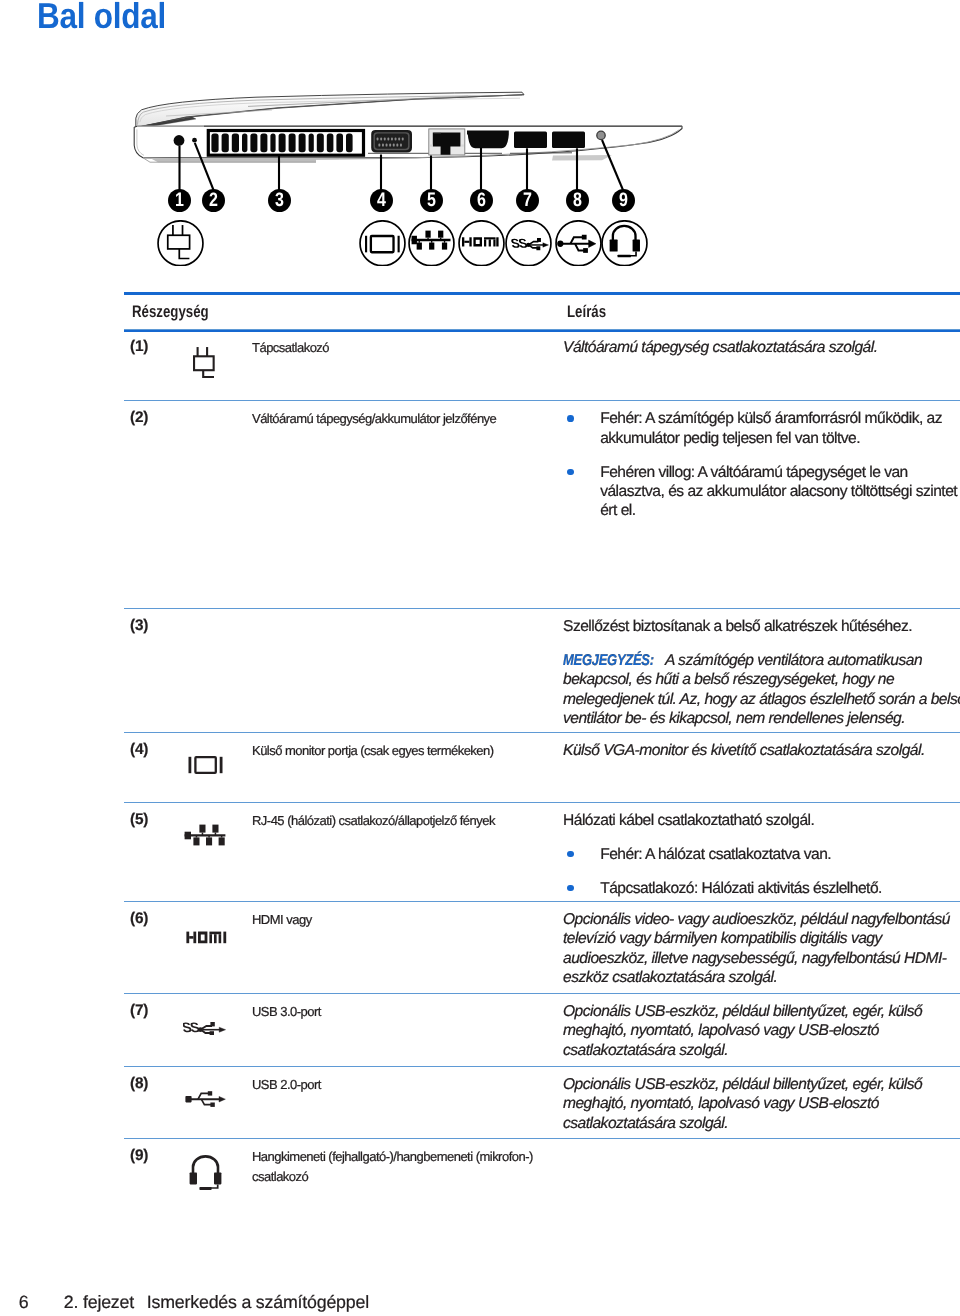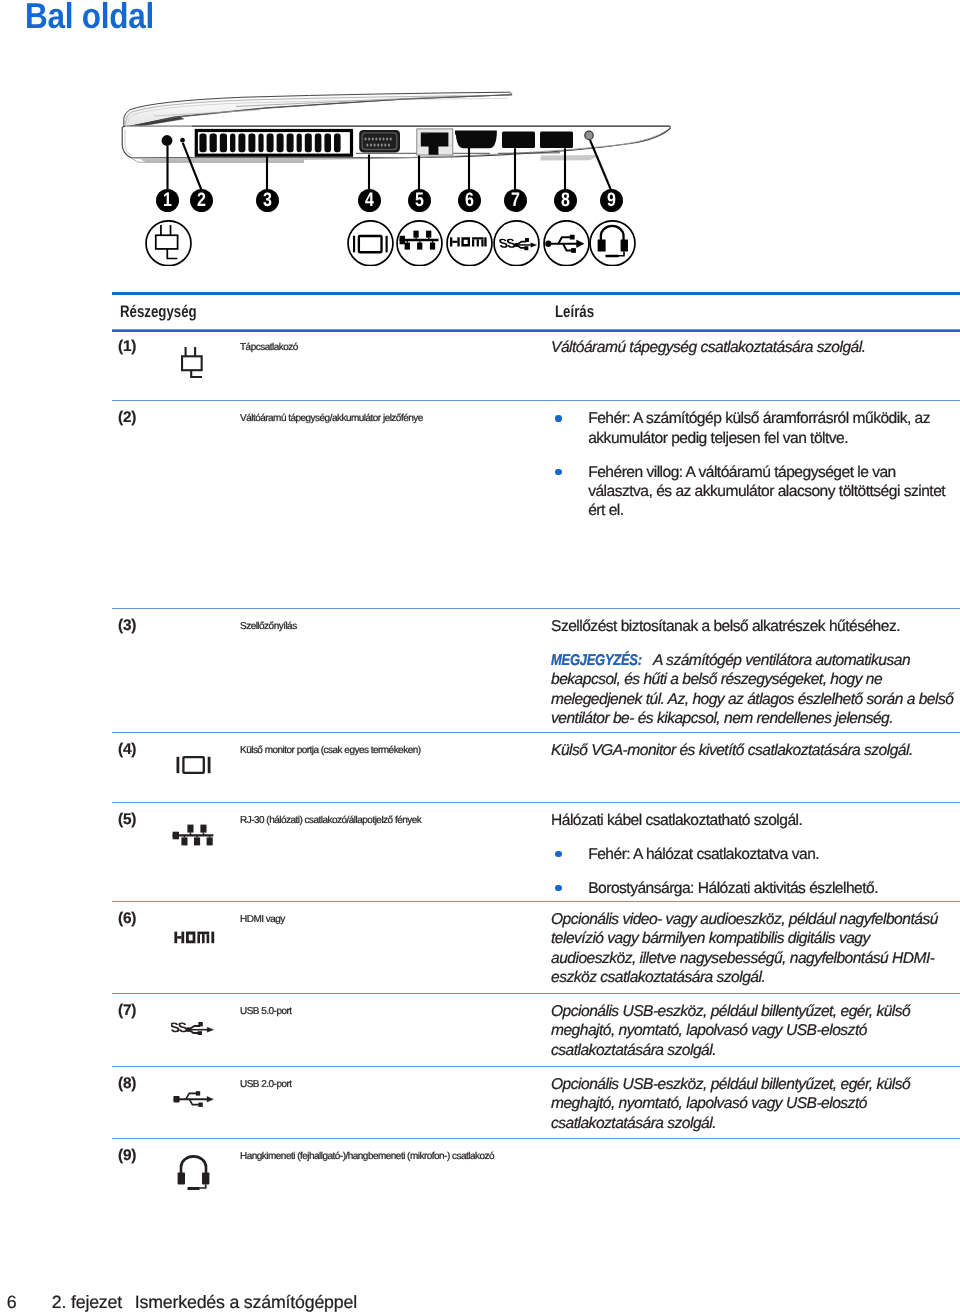--- a/index.html
+++ b/index.html
@@ -3,21 +3,21 @@
 <meta charset="utf-8">
 <title>Bal oldal</title>
 <style>
   html, body { margin:0; padding:0; }
   body {
     width:960px; height:1316px; background:#ffffff;
     font-family:"Liberation Sans", sans-serif;
     color:#231f20; position:relative; overflow:hidden;
     -webkit-font-smoothing:antialiased; text-rendering:geometricPrecision;
   }
-  .page { position:absolute; left:4px; top:0; width:876px; height:1316px; }
+  .page { position:absolute; left:16px; top:0; width:876px; height:1316px; }
 
   
   .page-title {
     position:absolute; left:21px; top:-4px;
     font-size:36px; font-weight:bold; color:#1568d0;
     letter-spacing:-0.3px; line-height:40px; white-space:nowrap;
     transform:scaleX(0.875); transform-origin:left top;
   }
 
   
@@ -49,21 +49,21 @@
   .hdr-comp { left:7.5px; }
   .hdr-desc { left:443.4px; }
 
   .trow { position:absolute; left:0; width:850px; }
   .sep  { position:absolute; left:0; top:0; width:850px; height:1.2px; background:#5f9ad5; }
 
   .c-num  { position:absolute; left:6px;   top:9px; font-size:15.4px; font-weight:bold;
             letter-spacing:-0.2px; -webkit-text-stroke:0.2px #231f20; }
   .c-icon { position:absolute; left:69px;  top:17px; }
   .c-name { position:absolute; left:128px; top:9px; width:307px;
-            font-size:10px; line-height:19.4px; letter-spacing:-0.52px;
+            font-size:13px; line-height:19.4px; letter-spacing:-0.52px;
             -webkit-text-stroke:0.24px #231f20; }
   .c-desc { position:absolute; left:439px; top:9px; width:403px;
             font-size:15.6px; line-height:19.4px; letter-spacing:-0.52px;
             -webkit-text-stroke:0.24px #231f20; }
 
   .ticon { display:block; }
 
   .dp { margin:0 0 14.6px 0; padding:0; }
   .dp:last-child { margin-bottom:0;font-style:italic; }
   .note-label { color:#1568d0; font-weight:bold; letter-spacing:-0.3px;
@@ -349,21 +349,20 @@
           <ul class="bullets">
             <li><span>Fehér: A számítógép külső áramforrásról működik, az akkumulátor pedig teljesen fel van töltve.</span></li>
             <li><span>Fehéren villog: A váltóáramú tápegységet le van választva, és az akkumulátor alacsony töltöttségi szintet ért el.</span></li>
           </ul>
         </div>
     </div>
     <div class="trow" style="top:607.7px;height:124.0px">
       <div class="sep"></div>
       <div class="c-num">(3)</div>
       <div class="c-icon"></div>
-      <div class="c-name">Szellőzőnyílás</div>
       <div class="c-desc">
           <p class="dp">Szellőzést biztosítanak a belső alkatrészek hűtéséhez.</p>
           <p class="dp note"><span class="note-label">MEGJEGYZÉS:</span><span class="note-gap"> </span><span>A számítógép ventilátora automatikusan bekapcsol, és hűti a belső részegységeket, hogy ne melegedjenek túl. Az, hogy az átlagos észlelhető során a belső ventilátor be- és kikapcsol, nem rendellenes jelenség.</span></p>
         </div>
     </div>
     <div class="trow" style="top:731.7px;height:69.8px">
       <div class="sep"></div>
       <div class="c-num">(4)</div>
       <div class="c-icon" style="left:64.4px;top:24.8px">
           <svg class="ticon" viewBox="0 0 35 18" width="35" height="18">
@@ -386,26 +385,26 @@
             <rect x="0.6" y="7.7" width="6.4" height="7.6" fill="#231f20"></rect>
             <rect x="15.4" y="0.6" width="6.1" height="8.0" fill="#231f20"></rect>
             <rect x="28.4" y="0.6" width="6.1" height="8.0" fill="#231f20"></rect>
             <path d="M18.45 8.6 V11.5 M31.45 8.6 V11.5" stroke="#231f20" stroke-width="1.5"></path>
             <rect x="9.4" y="13.4" width="6.1" height="8.0" fill="#231f20"></rect>
             <rect x="22.0" y="13.4" width="6.1" height="8.0" fill="#231f20"></rect>
             <rect x="34.6" y="13.4" width="6.1" height="8.0" fill="#231f20"></rect>
             <path d="M12.45 11.4 V13.5 M25.05 11.4 V13.5 M37.65 11.4 V13.5" stroke="#231f20" stroke-width="1.5"></path>
           </svg>
         </div>
-      <div class="c-name">RJ-30 (hálózati) csatlakozó/állapotjelző fények</div>
+      <div class="c-name">RJ-45 (hálózati) csatlakozó/állapotjelző fények</div>
       <div class="c-desc">
           <p class="dp">Hálózati kábel csatlakoztatható szolgál.</p>
           <ul class="bullets">
             <li><span>Fehér: A hálózat csatlakoztatva van.</span></li>
-            <li><span>Borostyánsárga: Hálózati aktivitás észlelhető.</span></li>
+            <li><span>Tápcsatlakozó: Hálózati aktivitás észlelhető.</span></li>
           </ul>
         </div>
     </div>
     <div class="trow" style="top:901.0px;height:91.9px">
       <div class="sep"></div>
       <div class="c-num">(6)</div>
       <div class="c-icon" style="left:61.7px;top:29.6px">
           <svg class="ticon" viewBox="0 0 44 13" width="44" height="13">
             <g fill="#231f20">
               <rect x="0.4" y="0.6" width="2.8" height="11.6"></rect>
@@ -437,21 +436,21 @@
               <path d="M17.6 10.6 L23.4 7.0 H29.0" stroke-width="1.8" fill="none"></path>
               <rect x="27.4" y="3.0" width="4.4" height="4.4" stroke="none"></rect>
               <path d="M17.6 10.6 L22.4 14.0 H28.2" stroke-width="1.8" fill="none"></path>
               <rect x="26.6" y="12.2" width="4.4" height="4.4" stroke="none"></rect>
               <circle cx="17.4" cy="10.7" r="2.4" stroke="none"></circle>
               <path d="M19.4 10.7 H38.0" stroke-width="1.6" fill="none"></path>
               <path d="M36.2 8.2 L42.6 10.7 L36.2 13.2 Z" stroke-width="0.4"></path>
             </g>
           </svg>
         </div>
-      <div class="c-name">USB 5.0-port</div>
+      <div class="c-name">USB 3.0-port</div>
       <div class="c-desc">
           <p class="dp">Opcionális USB-eszköz, például billentyűzet, egér, külső meghajtó, nyomtató, lapolvasó vagy USB-elosztó csatlakoztatására szolgál.</p>
         </div>
     </div>
     <div class="trow" style="top:1065.8px;height:72.5px">
       <div class="sep"></div>
       <div class="c-num">(8)</div>
       <div class="c-icon" style="left:61.4px;top:24.4px">
           <svg class="ticon" viewBox="0 0 41 18" width="41" height="18">
             <g stroke="#231f20" fill="#231f20">

